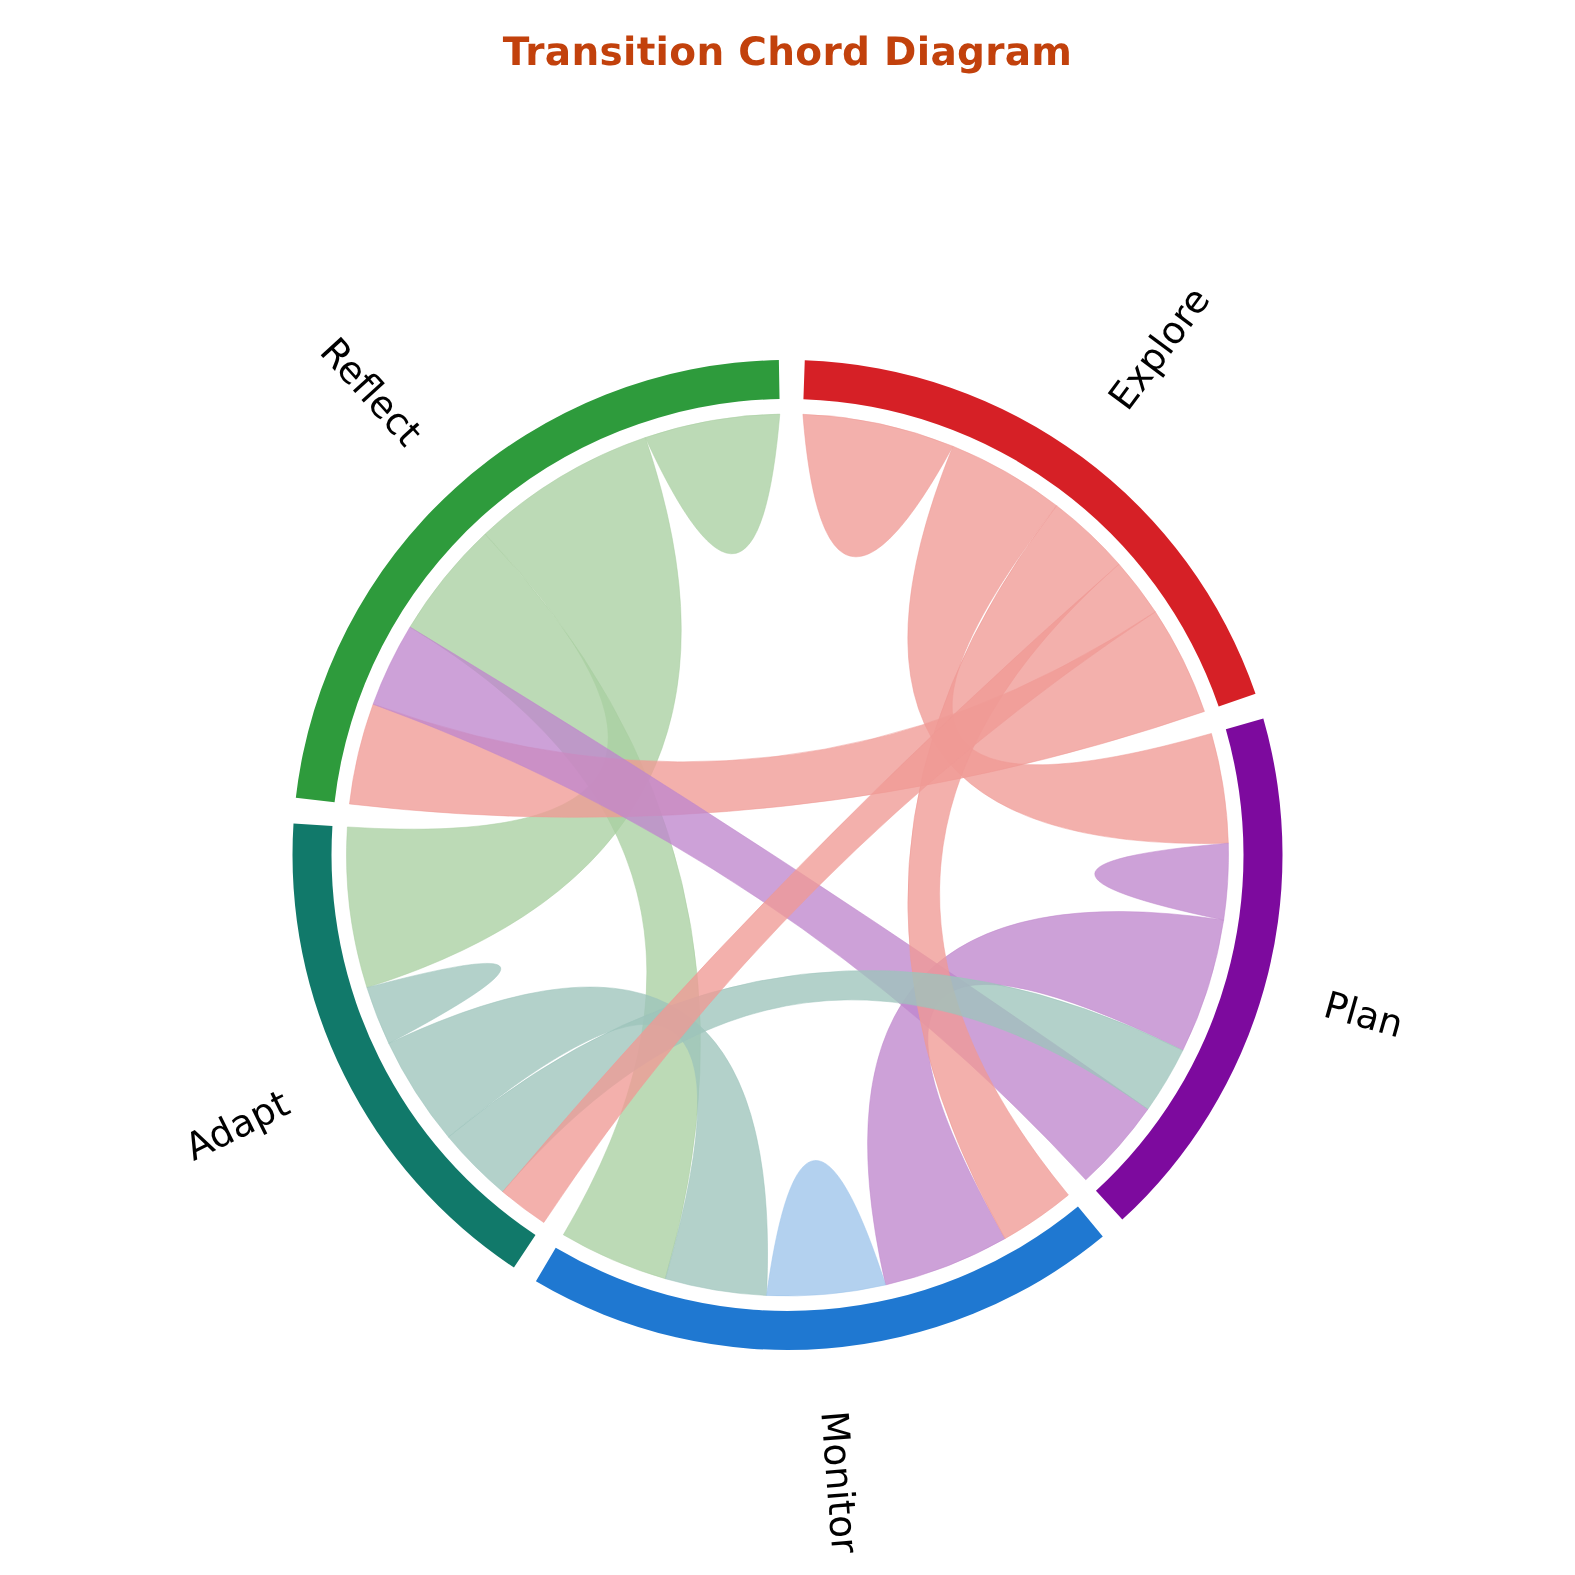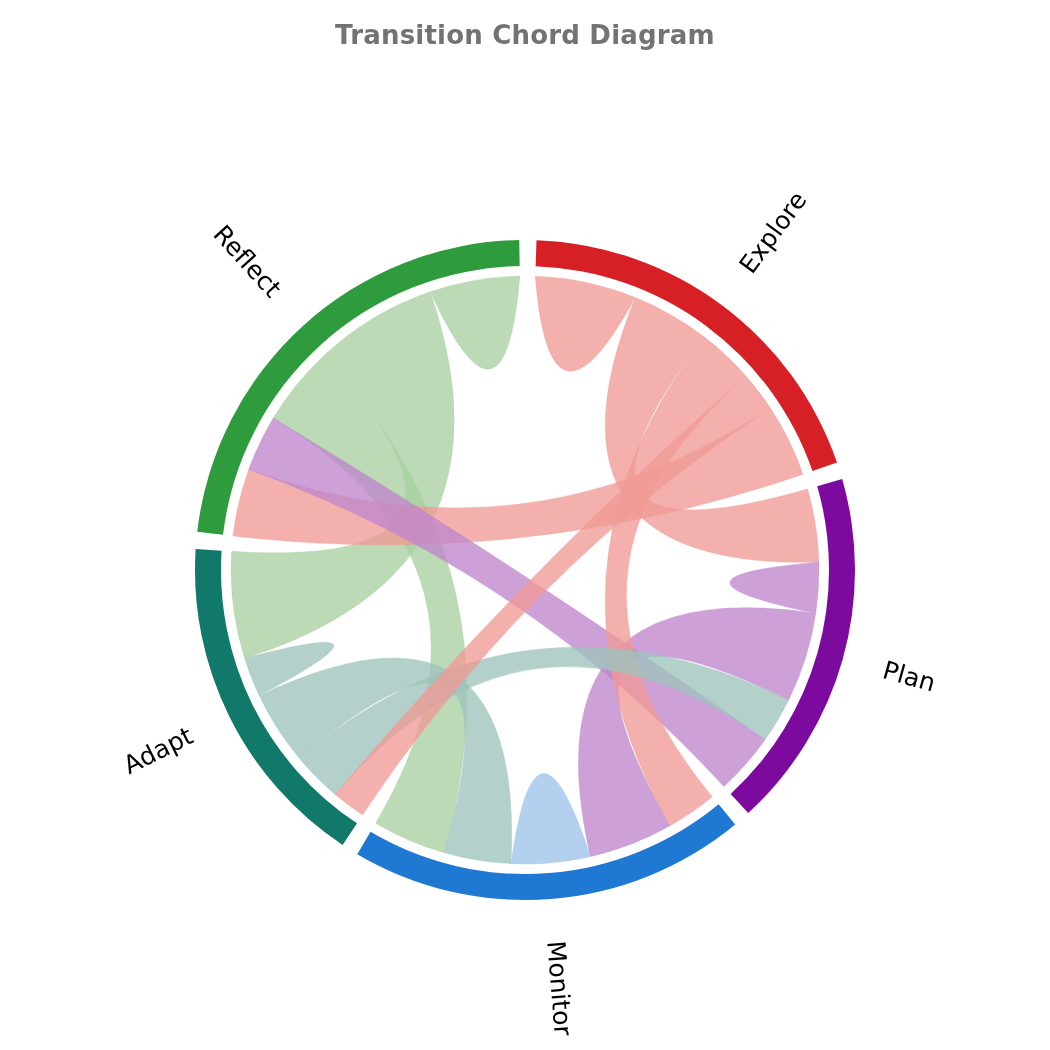--- a/index.html
+++ b/index.html
@@ -22,21 +22,21 @@
     height: 1050px;
   }
   #chart-title {
     position: absolute;
     left: 0;
     top: 20px;
     width: 1050px;
     text-align: center;
     font-size: 26px;
     font-weight: bold;
-    color: #737373;
+    color: #c2410c;
     letter-spacing: 0.2px;
     font-family: "DejaVu Sans", "Liberation Sans", sans-serif;
   }
   svg#chord-svg {
     display: block;
     width: 1050px;
     height: 1050px;
   }
   .sector-label {
     font-family: "DejaVu Sans", "Liberation Sans", sans-serif;

